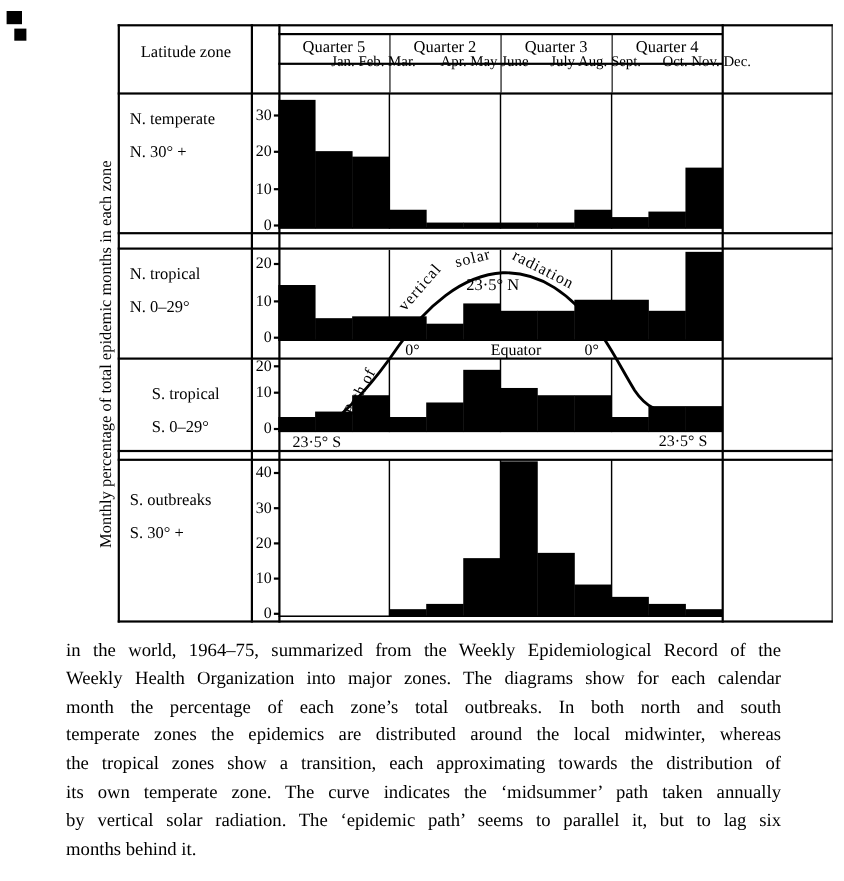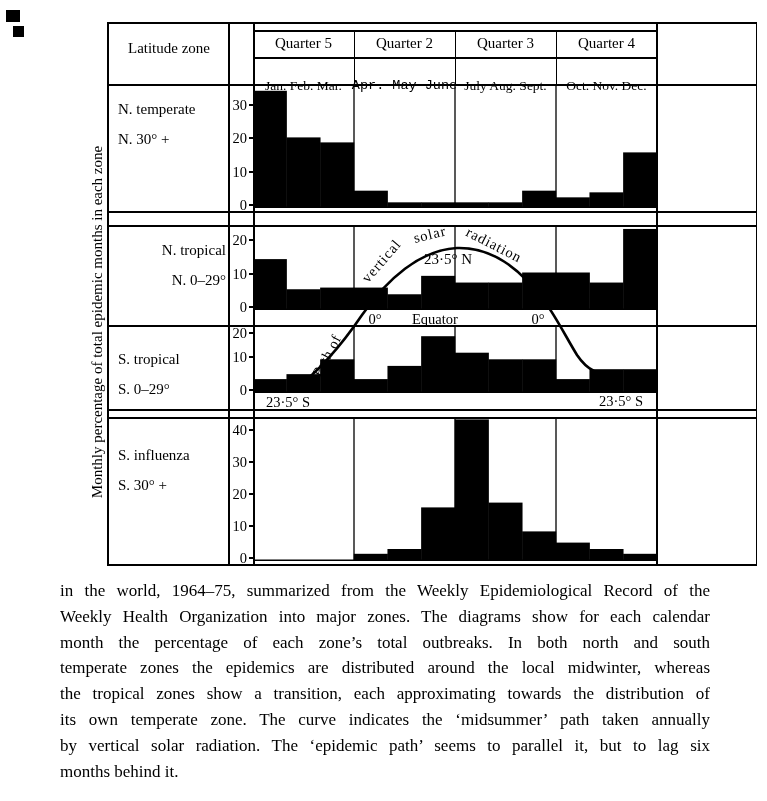--- a/index.html
+++ b/index.html
@@ -9,21 +9,21 @@
   .vline{position:absolute;background:#000;width:1.5px;}
   .panel-svg{position:absolute;left:253px;}
   .tick-label{position:absolute;left:220px;width:27px;text-align:right;font-size:14.5px;line-height:16px;}
   .tick-dash{position:absolute;left:249px;width:5px;height:2px;background:#000;}
   .zone-label{position:absolute;left:118px;width:108px;font-size:15px;line-height:30px;}
   .band-label{position:absolute;font-size:14.5px;line-height:16px;}
   #latitude-zone-cell{position:absolute;left:110px;top:40px;width:118px;text-align:center;font-size:15px;}
   #quarter-grid{position:absolute;left:253px;top:30px;width:404px;height:54px;}
   .qcell{position:absolute;width:101px;height:27px;display:flex;align-items:center;justify-content:center;}
   .qcell.qlabel{top:0;font-size:15px;}
-  .qcell.qmonths{top:42px;font-size:13.5px;white-space:nowrap;}
+  .qcell.qmonths{top:12px;font-size:13.5px;white-space:nowrap;padding-left:36px;}
   .qdiv{position:absolute;top:0;width:1.3px;height:54px;background:#000;}
   #y-axis-label{position:absolute;left:97px;top:322px;transform:translate(-50%,-50%) rotate(-90deg);
                 white-space:nowrap;font-size:15px;}
   #overlay-svg{position:absolute;left:0;top:0;pointer-events:none;}
   #overlay-svg text{font-family:"Liberation Serif", serif;fill:#000;}
   #caption{position:absolute;left:60px;top:578px;width:650px;font-size:17px;line-height:25.8px;}
   .caption-line{text-align:justify;text-align-last:justify;}
   .caption-line:last-child{text-align-last:left;}
   .speck{position:absolute;background:#000;}
 </style>
@@ -52,21 +52,21 @@
   <div class="vline" style="left:656px;top:22px;height:544px;"></div>
   <div class="vline" style="left:756px;top:22px;height:544px;width:1px;"></div>
 
   <div id="latitude-zone-cell">Latitude zone</div>
   <div class="hline" style="left:253px;top:30px;width:404px;"></div>
   <div class="hline" style="left:253px;top:57px;width:404px;"></div>
   <div id="quarter-grid">
       <div class="qcell qlabel" style="left: 0px;">Quarter 5</div>
       <div class="qcell qmonths" style="left: 0px;">Jan. Feb. Mar.</div>
       <div class="qcell qlabel" style="left: 101px;">Quarter 2</div>
-      <div class="qcell qmonths" style="left: 101px; font-family: Liberation Mono, monospace;">Apr. May June</div>
+      <div class="qcell qmonths" style="left: 101px;">Apr. May June</div>
       <div class="qdiv" style="left: 101px;"></div>
       <div class="qcell qlabel" style="left: 202px;">Quarter 3</div>
       <div class="qcell qmonths" style="left: 202px;">July Aug. Sept.</div>
       <div class="qdiv" style="left: 202px;"></div>
       <div class="qcell qlabel" style="left: 303px;">Quarter 4</div>
       <div class="qcell qmonths" style="left: 303px;">Oct. Nov. Dec.</div>
       <div class="qdiv" style="left: 303px;"></div>
     </div>
 
   <div id="panels-root">
@@ -93,21 +93,21 @@
         <rect x="100.8" y="106.68" width="34.06666666666666" height="17.32"></rect>
         <rect x="134.46666666666667" y="118.335" width="34.06666666666666" height="5.665"></rect>
         <rect x="168.13333333333333" y="118.335" width="34.06666666666666" height="5.665"></rect>
         <rect x="201.8" y="118.335" width="34.06666666666666" height="5.665"></rect>
         <rect x="235.46666666666667" y="118.335" width="34.06666666666666" height="5.665"></rect>
         <rect x="269.1333333333333" y="106.68" width="34.06666666666666" height="17.32"></rect>
         <rect x="302.8" y="113.34" width="34.06666666666666" height="10.66"></rect>
         <rect x="336.46666666666664" y="108.345" width="34.06666666666666" height="15.655000000000001"></rect>
         <rect x="370.1333333333333" y="68.38499999999999" width="34.06666666666666" height="55.615"></rect>
       </svg>
-      <div class="zone-label" style="top: 235px; text-align: right;">
+      <div class="zone-label" style="top: 235px;">
         <div>N. tropical</div>
         <div>N. 0–29°</div>
       </div>
       <div class="tick-label" style="top: 299px;">0</div>
       <div class="tick-dash" style="top: 306px;"></div>
       <div class="tick-label" style="top: 265.5px;">10</div>
       <div class="tick-dash" style="top: 272.5px;"></div>
       <div class="tick-label" style="top: 232px;">20</div>
       <div class="tick-dash" style="top: 239px;"></div>
       <svg class="panel-svg" width="404" height="83" viewBox="0 0 404 83" style="top: 227px;">
@@ -121,21 +121,21 @@
         <rect x="100.8" y="60.575" width="34.06666666666666" height="22.425"></rect>
         <rect x="134.46666666666667" y="67.275" width="34.06666666666666" height="15.725"></rect>
         <rect x="168.13333333333333" y="48.849999999999994" width="34.06666666666666" height="34.150000000000006"></rect>
         <rect x="201.8" y="55.55" width="34.06666666666666" height="27.45"></rect>
         <rect x="235.46666666666667" y="55.55" width="34.06666666666666" height="27.45"></rect>
         <rect x="269.1333333333333" y="45.5" width="34.06666666666666" height="37.5"></rect>
         <rect x="302.8" y="45.5" width="34.06666666666666" height="37.5"></rect>
         <rect x="336.46666666666664" y="55.55" width="34.06666666666666" height="27.45"></rect>
         <rect x="370.1333333333333" y="1.9500000000000028" width="34.06666666666666" height="81.05"></rect>
       </svg>
-      <div class="zone-label" style="top: 344px;">
+      <div class="zone-label" style="top: 344px; margin-left: 20px;">
         <div>S. tropical</div>
         <div>S. 0–29°</div>
       </div>
       <div class="tick-label" style="top: 382px;">0</div>
       <div class="tick-dash" style="top: 389px;"></div>
       <div class="tick-label" style="top: 349px;">10</div>
       <div class="tick-dash" style="top: 356px;"></div>
       <div class="tick-label" style="top: 325px;">20</div>
       <div class="tick-dash" style="top: 332px;"></div>
       <svg class="panel-svg" width="404" height="67" viewBox="0 0 404 67" style="top: 326px;">
@@ -150,21 +150,21 @@
         <rect x="134.46666666666667" y="39.900000000000006" width="34.06666666666666" height="27.099999999999998"></rect>
         <rect x="168.13333333333333" y="10.200000000000003" width="34.06666666666666" height="56.8"></rect>
         <rect x="201.8" y="26.700000000000003" width="34.06666666666666" height="40.3"></rect>
         <rect x="235.46666666666667" y="33.3" width="34.06666666666666" height="33.7"></rect>
         <rect x="269.1333333333333" y="33.3" width="34.06666666666666" height="33.7"></rect>
         <rect x="302.8" y="53.1" width="34.06666666666666" height="13.899999999999999"></rect>
         <rect x="336.46666666666664" y="43.2" width="34.06666666666666" height="23.799999999999997"></rect>
         <rect x="370.1333333333333" y="43.2" width="34.06666666666666" height="23.799999999999997"></rect>
       </svg>
       <div class="zone-label" style="top: 440px;">
-        <div>S. influenza</div>
+        <div>S. outbreaks</div>
         <div>S. 30° +</div>
       </div>
       <div class="tick-label" style="top: 550px;">0</div>
       <div class="tick-dash" style="top: 557px;"></div>
       <div class="tick-label" style="top: 518px;">10</div>
       <div class="tick-dash" style="top: 525px;"></div>
       <div class="tick-label" style="top: 486px;">20</div>
       <div class="tick-dash" style="top: 493px;"></div>
       <div class="tick-label" style="top: 454px;">30</div>
       <div class="tick-dash" style="top: 461px;"></div>
@@ -181,21 +181,21 @@
         <rect x="201.8" y="1.4000000000000057" width="34.06666666666666" height="141.6"></rect>
         <rect x="235.46666666666667" y="84.6" width="34.06666666666666" height="58.400000000000006"></rect>
         <rect x="269.1333333333333" y="113.4" width="34.06666666666666" height="29.6"></rect>
         <rect x="302.8" y="124.6" width="34.06666666666666" height="18.4"></rect>
         <rect x="336.46666666666664" y="131" width="34.06666666666666" height="12"></rect>
         <rect x="370.1333333333333" y="135.8" width="34.06666666666666" height="7.2"></rect>
       </svg>
     </div>
 
   <div class="band-label" style="left:360px;top:311px;width:30px;text-align:center;">0°</div>
-  <div class="band-label" style="left:412px;top:311px;width:80px;text-align:left;">Equator</div>
+  <div class="band-label" style="left:412px;top:311px;width:80px;text-align:right;">Equator</div>
   <div class="band-label" style="left:523px;top:311px;width:30px;text-align:center;">0°</div>
 
   <div class="band-label" style="left:258px;top:394px;width:60px;text-align:center;">23·5° S</div>
   <div class="band-label" style="left:591px;top:393px;width:60px;text-align:center;">23·5° S</div>
 
   <svg id="overlay-svg" width="767" height="801" viewBox="0 0 767 801">
     <path d="M 294 390
              C 318 372, 341 346, 362 315
              C 387 279, 420 250, 457 248
              C 491 247, 519 267, 545 302

